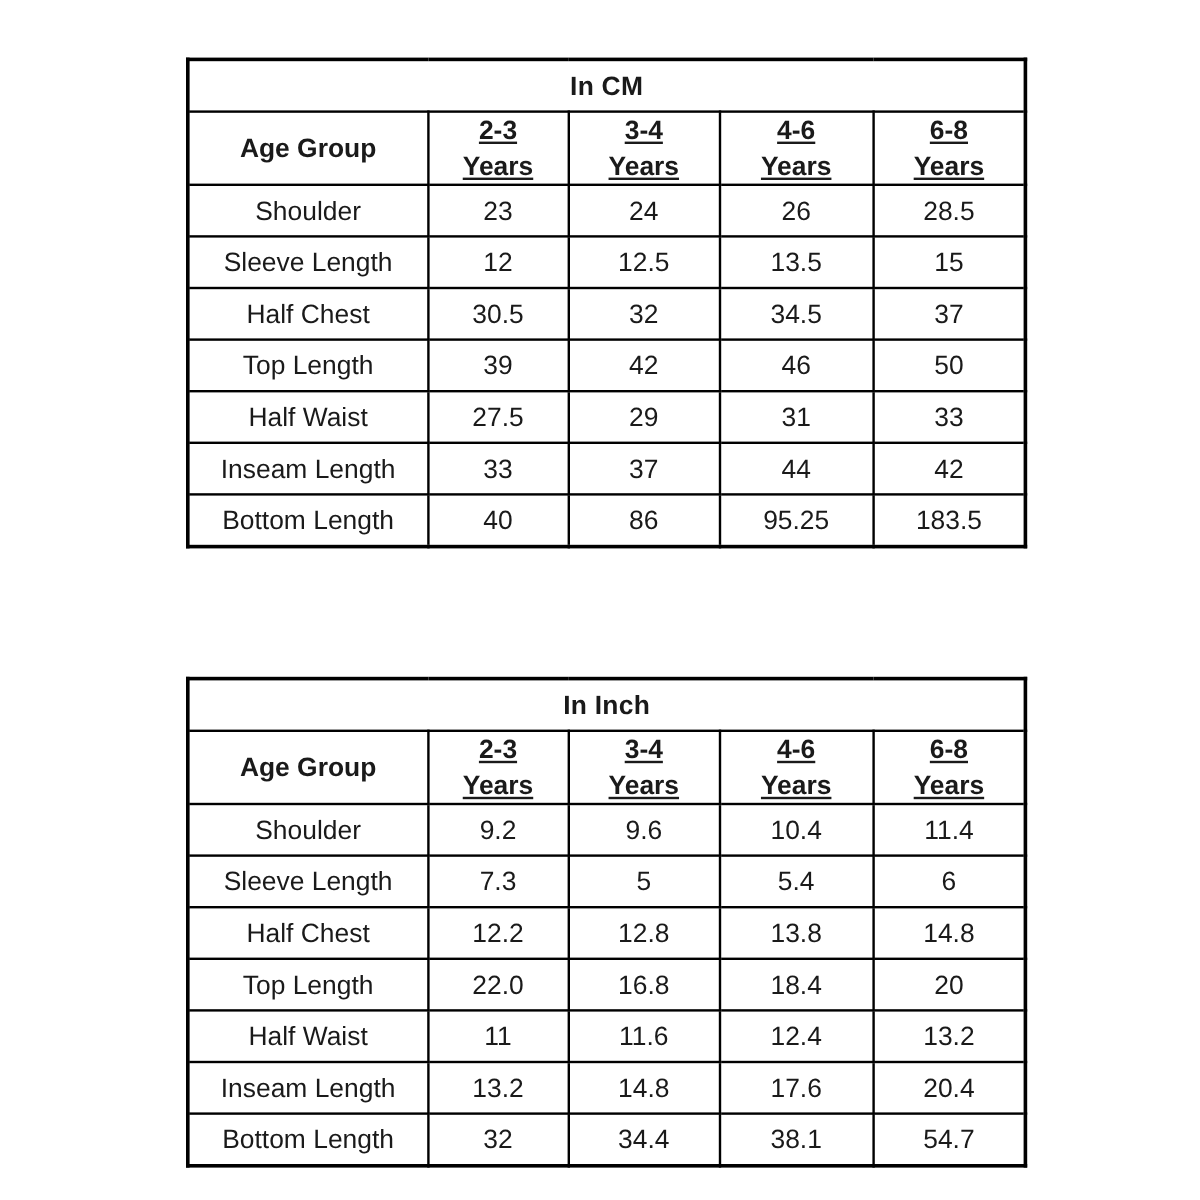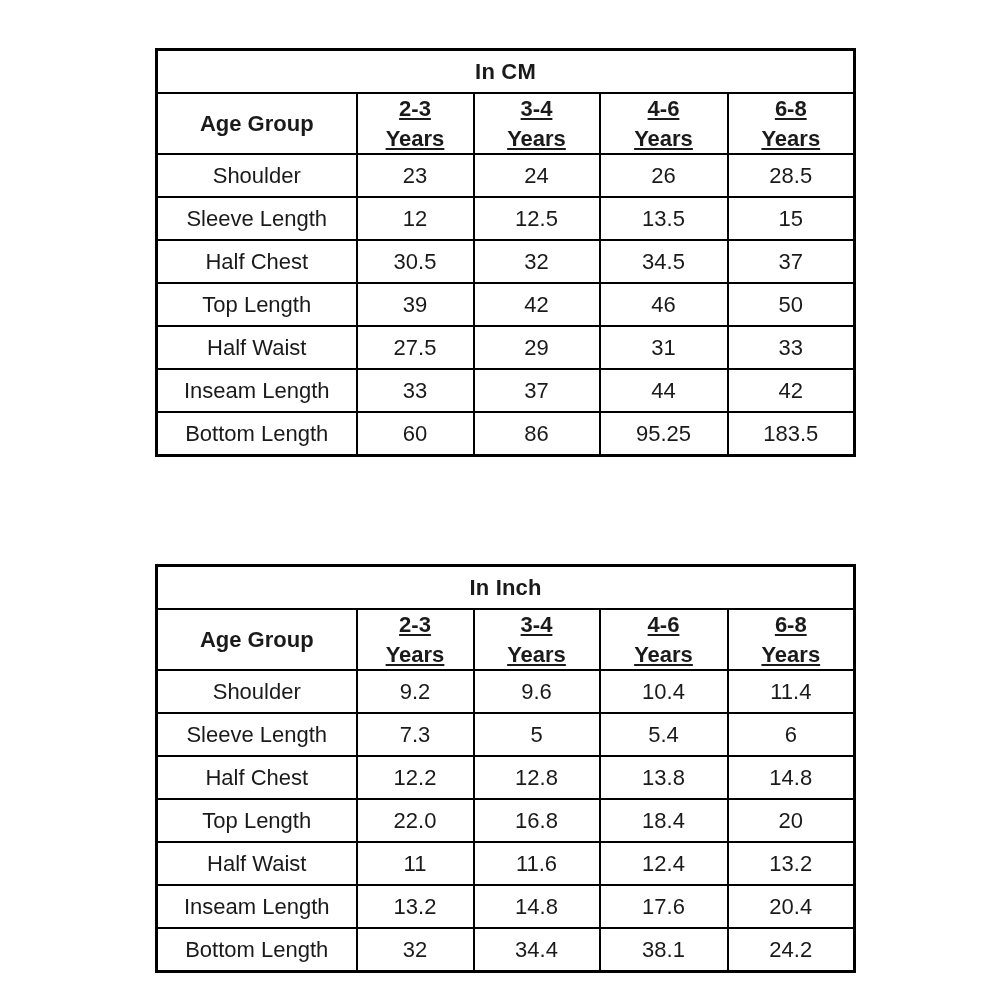--- a/index.html
+++ b/index.html
@@ -154,21 +154,21 @@
         </tr>
         <tr>
           <td class="row-label">Inseam Length</td>
           <td class="val">33</td>
           <td class="val">37</td>
           <td class="val">44</td>
           <td class="val">42</td>
         </tr>
         <tr>
           <td class="row-label">Bottom Length</td>
-          <td class="val">60</td>
+          <td class="val">40</td>
           <td class="val">86</td>
           <td class="val">95.25</td>
           <td class="val">183.5</td>
         </tr>
       </tbody>
     </table>
   </div>
 
   <div class="table-block" id="block-inch">
     <table class="size-table">
@@ -243,19 +243,19 @@
           <td class="val">13.2</td>
           <td class="val">14.8</td>
           <td class="val">17.6</td>
           <td class="val">20.4</td>
         </tr>
         <tr>
           <td class="row-label">Bottom Length</td>
           <td class="val">32</td>
           <td class="val">34.4</td>
           <td class="val">38.1</td>
-          <td class="val">24.2</td>
+          <td class="val">54.7</td>
         </tr>
       </tbody>
     </table>
   </div>
 
 </div>
 
 </body></html>

